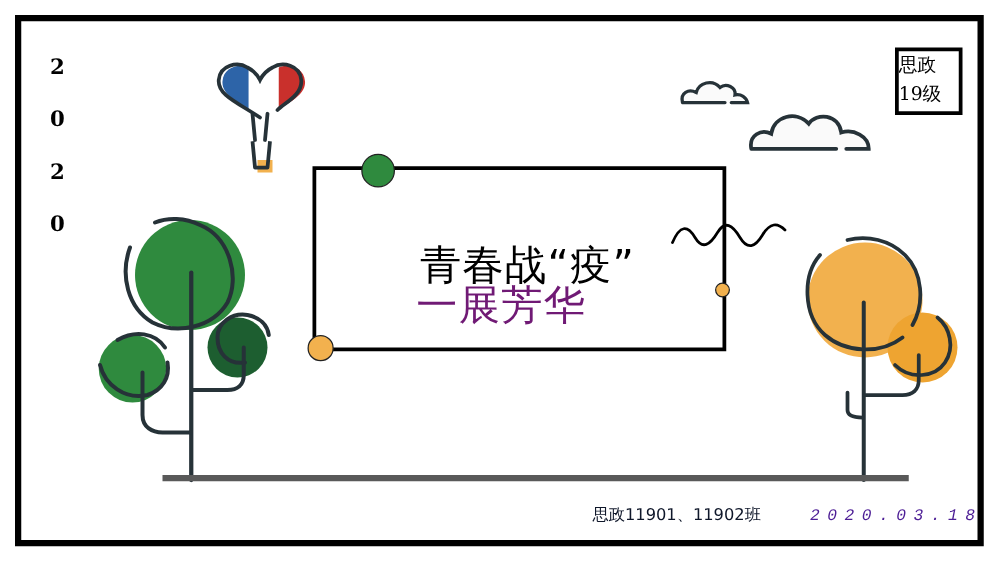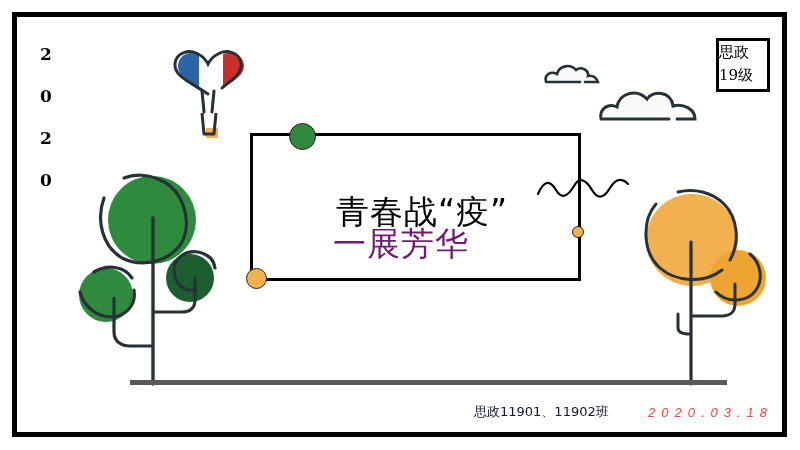--- a/index.html
+++ b/index.html
@@ -7,21 +7,21 @@
     .frame { position: absolute; left: 12px; top: 12px; width: 765px; height: 415px; border: 5px solid #000; background: #fff; }
     .year-col { position: absolute; left: 36px; top: 44px; width: 20px; font-family: "DejaVu Serif", serif; font-weight: bold; font-size: 17px; color: #000; text-align: center; }
     .year-col span { display: block; height: 42px; line-height: 20px; }
     .badge { position: absolute; left: 716px; top: 38px; width: 48px; height: 48px; border: 3px solid #000; background: #fff; font-family: "DejaVu Serif", serif; font-size: 15px; line-height: 23px; color: #000; overflow: hidden; }
     .title-box { position: absolute; left: 250px; top: 133px; width: 325px; height: 142px; border: 3px solid #000; background: #fff; }
     .title-line1 { position: absolute; left: 336px; top: 150px; font-size: 33px; color: #000; letter-spacing: 1px; font-family: "DejaVu Sans", sans-serif; margin-top: 40px; }
     .title-line2 { position: absolute; left: 333px; top: 222px; font-size: 33px; color: #701a75; letter-spacing: 1px; font-family: "DejaVu Sans", sans-serif; }
     .dot { position: absolute; border-radius: 50%; border: 1.5px solid #222; box-sizing: border-box; }
     .ground { position: absolute; left: 130px; top: 380px; width: 597px; height: 5px; background: #595959; }
     .classes { position: absolute; left: 474px; top: 403px; font-size: 13px; color: #0f172a; }
-    .date { position: absolute; left: 648px; top: 405px; font-size: 13px; font-style: italic; letter-spacing: 6px; color: #ef4444; font-family: Liberation Sans, sans-serif; white-space: nowrap; }
+    .date { position: absolute; left: 648px; top: 405px; font-size: 13px; font-style: italic; letter-spacing: 6px; color: #4c1d95; font-family: Liberation Mono, monospace; white-space: nowrap; }
     svg { position: absolute; overflow: visible; }
   </style>
 </head>
 <body>
 
 <div class="frame"></div>
 
 <div class="year-col">
   <span>2</span>
   <span>0</span>

